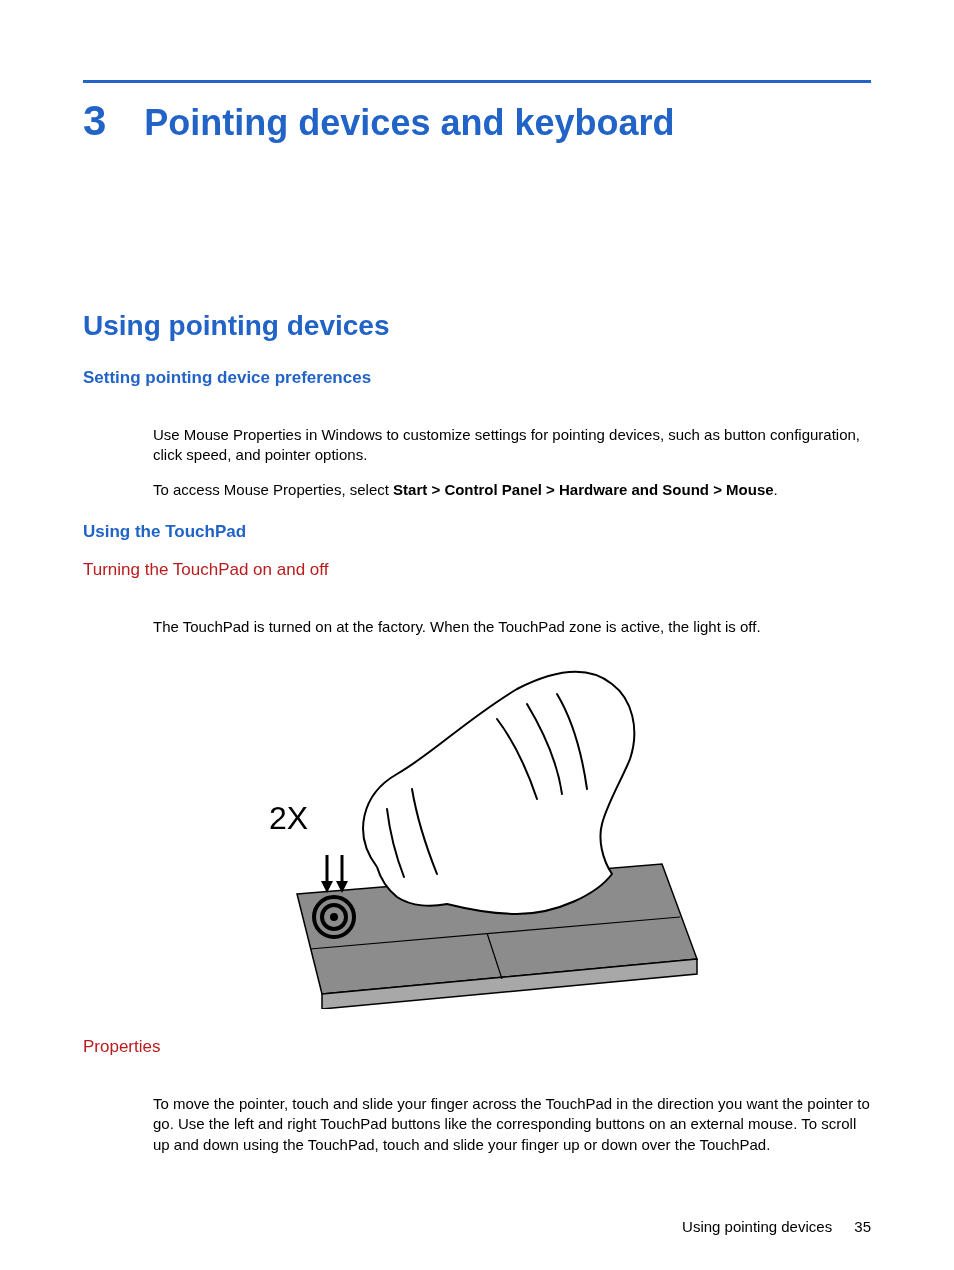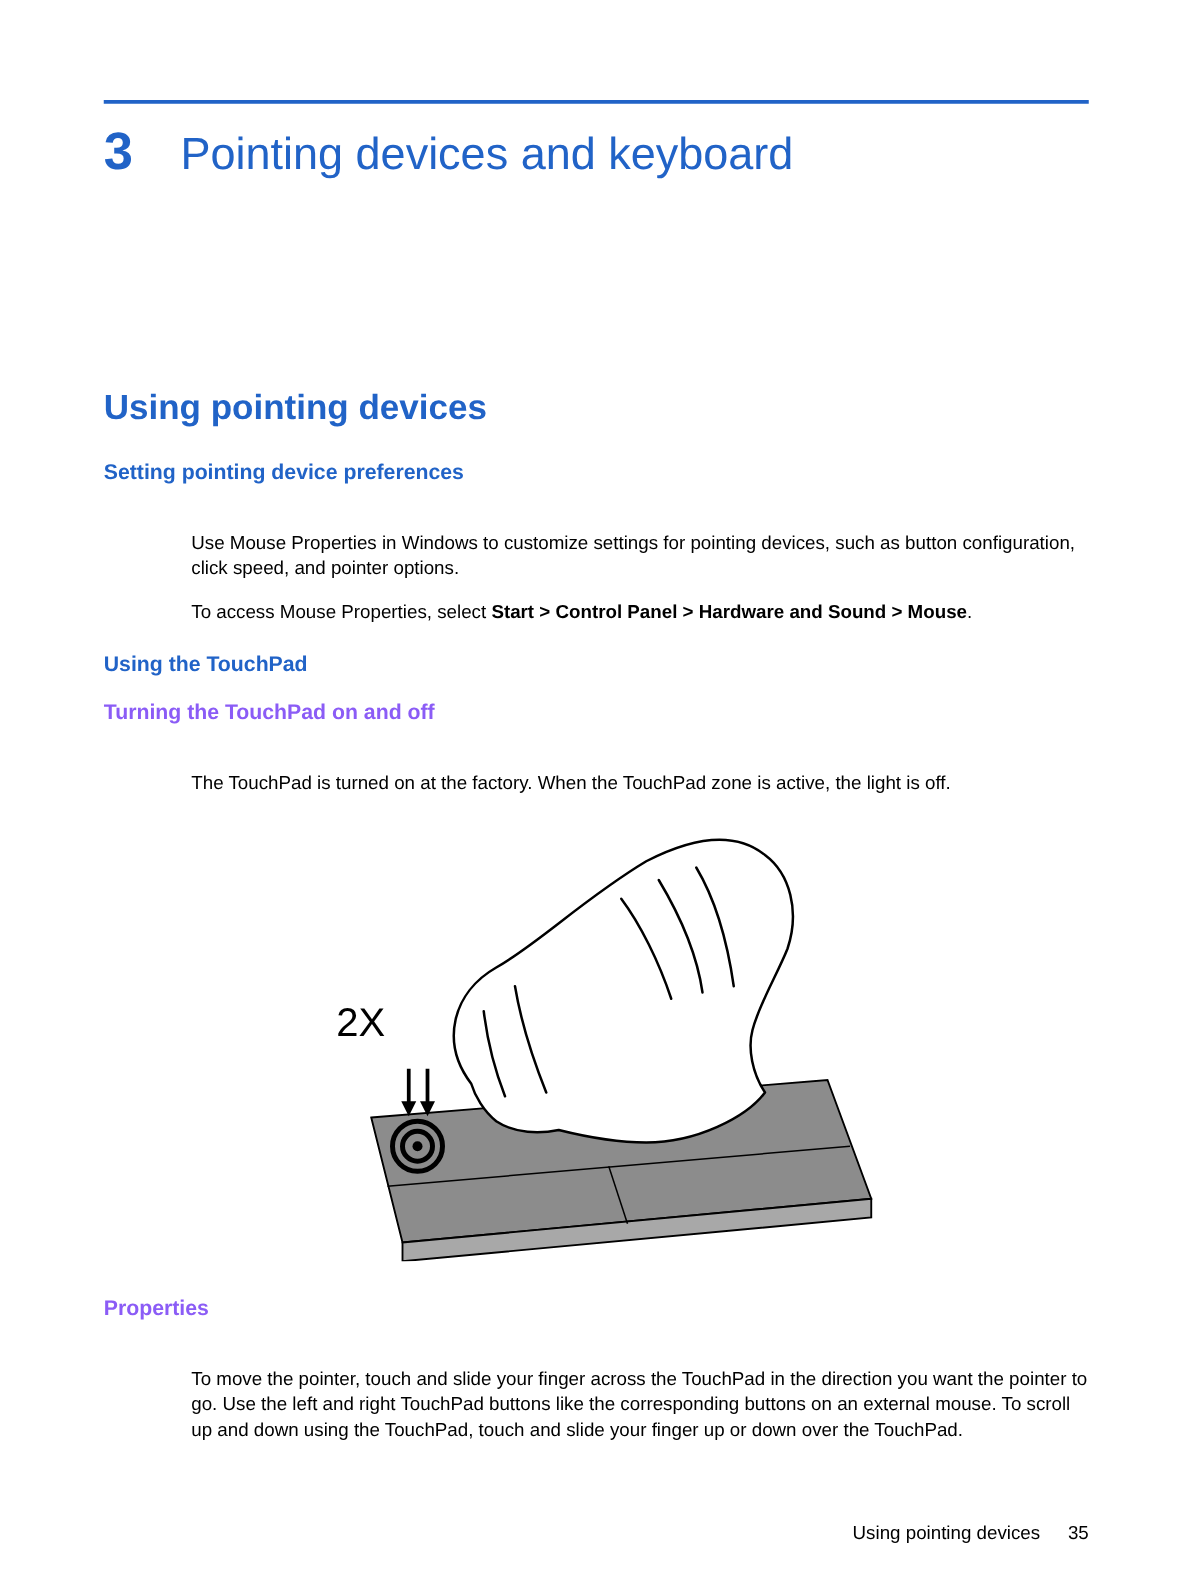--- a/index.html
+++ b/index.html
@@ -25,39 +25,39 @@
       gap: 38px;
       margin-bottom: 165px;
     }
     .chapter-number {
       font-size: 42px;
       font-weight: bold;
       color: #2163c7;
     }
     .chapter-title {
       font-size: 36px;
-      font-weight: normal;
+      font-weight: bold;
       color: #2163c7;
     }
     .h1 {
       font-size: 28px;
       font-weight: bold;
       color: #2163c7;
       margin-bottom: 26px;
     }
     .h2 {
       font-size: 17px;
       font-weight: bold;
       color: #2163c7;
       margin-bottom: 18px;
     }
     .h3 {
       font-size: 17px;
-      font-weight: bold;
-      color: #8b5cf6;
+      font-weight: normal;
+      color: #b91c1c;
       margin-bottom: 20px;
     }
     .body-block {
       margin-left: 70px;
       margin-bottom: 22px;
       margin-top: 37px;
     }
     .body-text {
       font-size: 15px;
       color: #000;

